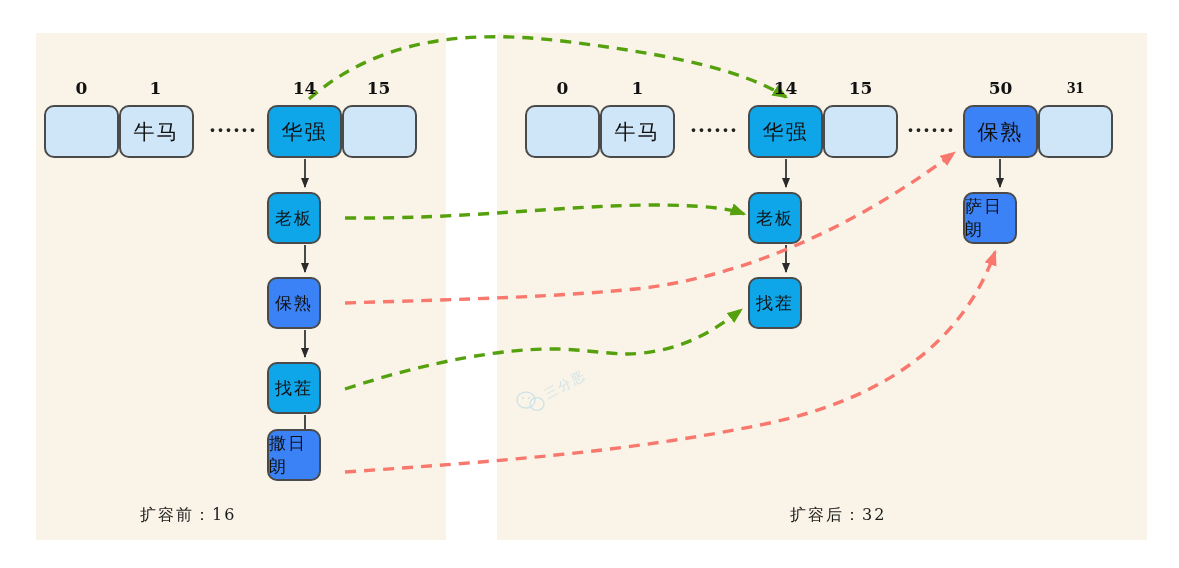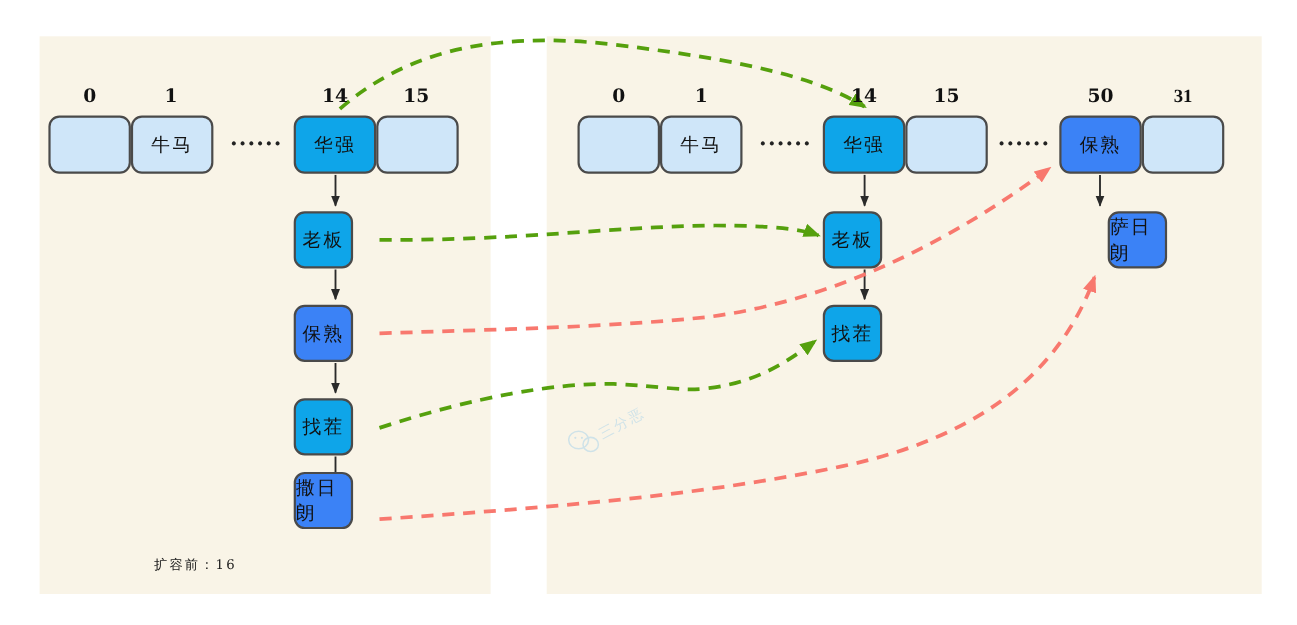--- a/index.html
+++ b/index.html
@@ -3,31 +3,31 @@
 <meta charset="utf-8">
 <style>
   html,body{margin:0;padding:0;background:#ffffff;}
   body{font-family:"DejaVu Serif","Liberation Serif",serif;}
   #stage{position:relative;width:1179px;height:568px;background:#ffffff;overflow:hidden;}
   .panel{position:absolute;top:33px;height:507px;background:#f9f4e7;}
   #panel-before{left:36px;width:410px;}
   #panel-after{left:497px;width:650px;}
   .cell{position:absolute;width:75px;height:53px;border:2px solid #4a4a4a;border-radius:10px;
         box-sizing:border-box;display:flex;align-items:center;justify-content:center;
-        font-size:17px;color:#111;letter-spacing:2px;}
+        font-size:21px;color:#111;letter-spacing:2px;}
   .node{position:absolute;width:54px;height:52px;border:2px solid #4a4a4a;border-radius:10px;
         box-sizing:border-box;display:flex;align-items:center;justify-content:center;
         font-size:17px;color:#111;letter-spacing:2px;}
   .blue{background:#cfe6f9;}
   .green{background:#0ea5e9;}
   .pink{background:#3b82f6;}
   .idx{position:absolute;top:78px;width:75px;text-align:center;font-size:17px;font-weight:700;color:#111;}
   .dots{position:absolute;top:118px;width:60px;text-align:center;font-size:20px;font-weight:700;
         color:#222;letter-spacing:1px;}
-  .caption{position:absolute;top:505px;font-size:12px;color:#1a1a1a;letter-spacing:2px;}
+  .caption{position:absolute;top:505px;font-size:16px;color:#1a1a1a;letter-spacing:2px;}
   #svg-arrows{position:absolute;left:0;top:0;width:1179px;height:568px;pointer-events:none;}
   #watermark{position:absolute;left:515px;top:368px;width:110px;height:60px;opacity:0.55;}
   #watermark .wm-text{position:absolute;left:28px;top:8px;font-size:13px;color:#aed5ea;
         transform:rotate(-28deg);letter-spacing:2px;}
 </style>
 </head>
 <body>
 
 <div id="stage">
 
@@ -101,22 +101,23 @@
   <div class="cell blue" style="left:600px;top:105px;">牛马</div>
   <div class="dots" style="left:684px;">······</div>
   <div class="cell green" style="left:748px;top:105px;">华强</div>
   <div class="cell blue" style="left:823px;top:105px;"></div>
   <div class="dots" style="left:901px;">······</div>
   <div class="cell pink" style="left:963px;top:105px;">保熟</div>
   <div class="cell blue" style="left:1038px;top:105px;"></div>
 
   <div class="node green" style="left:748px;top:192px;">老板</div>
   <div class="node green" style="left:748px;top:277px;">找茬</div>
-  <div class="node pink" style="left:963px;top:192px;margin-left:44px;">萨日朗</div>
+  <div class="node pink" style="left:963px;top:192px;">萨日朗</div>
 
+  <div class="caption" style="left:790px;">扩容后：32</div>
 
   <div id="watermark">
     <svg width="30" height="24" viewBox="0 0 30 24" style="position:absolute;left:0;top:22px;">
       <g fill="none" stroke="#aed5ea" stroke-width="1.4">
         <ellipse cx="11" cy="10" rx="9" ry="8"></ellipse>
         <ellipse cx="22" cy="14" rx="7" ry="6.4"></ellipse>
       </g>
       <circle cx="8" cy="8" r="1" fill="#aed5ea"></circle>
       <circle cx="14" cy="8" r="1" fill="#aed5ea"></circle>
     </svg>

